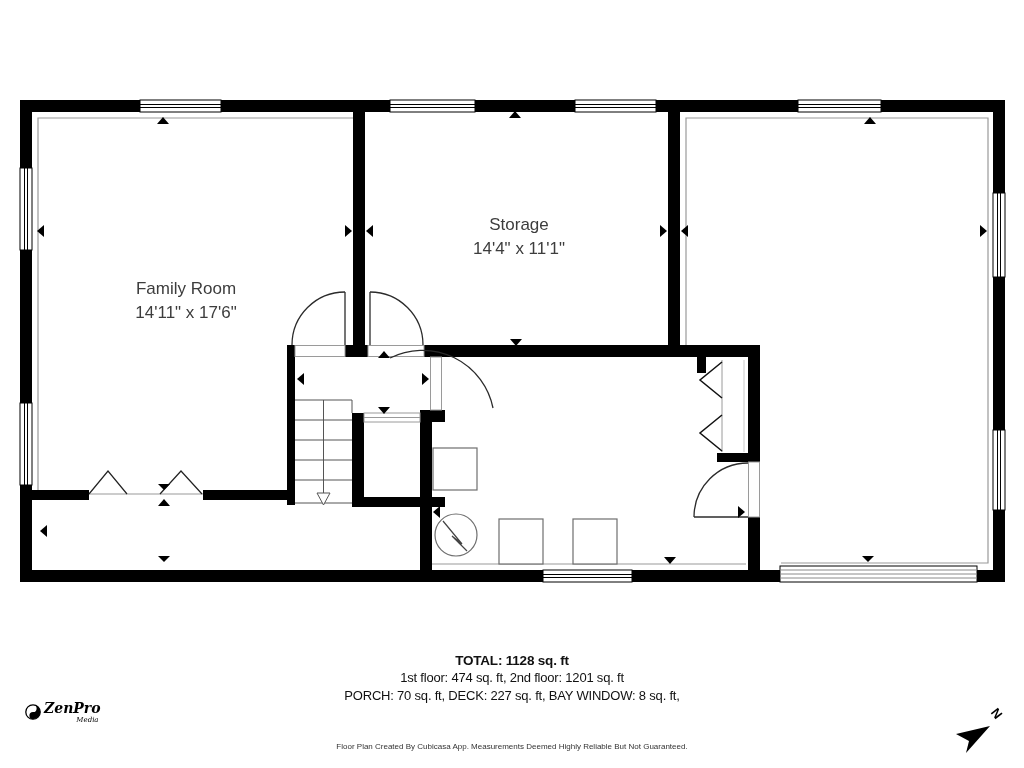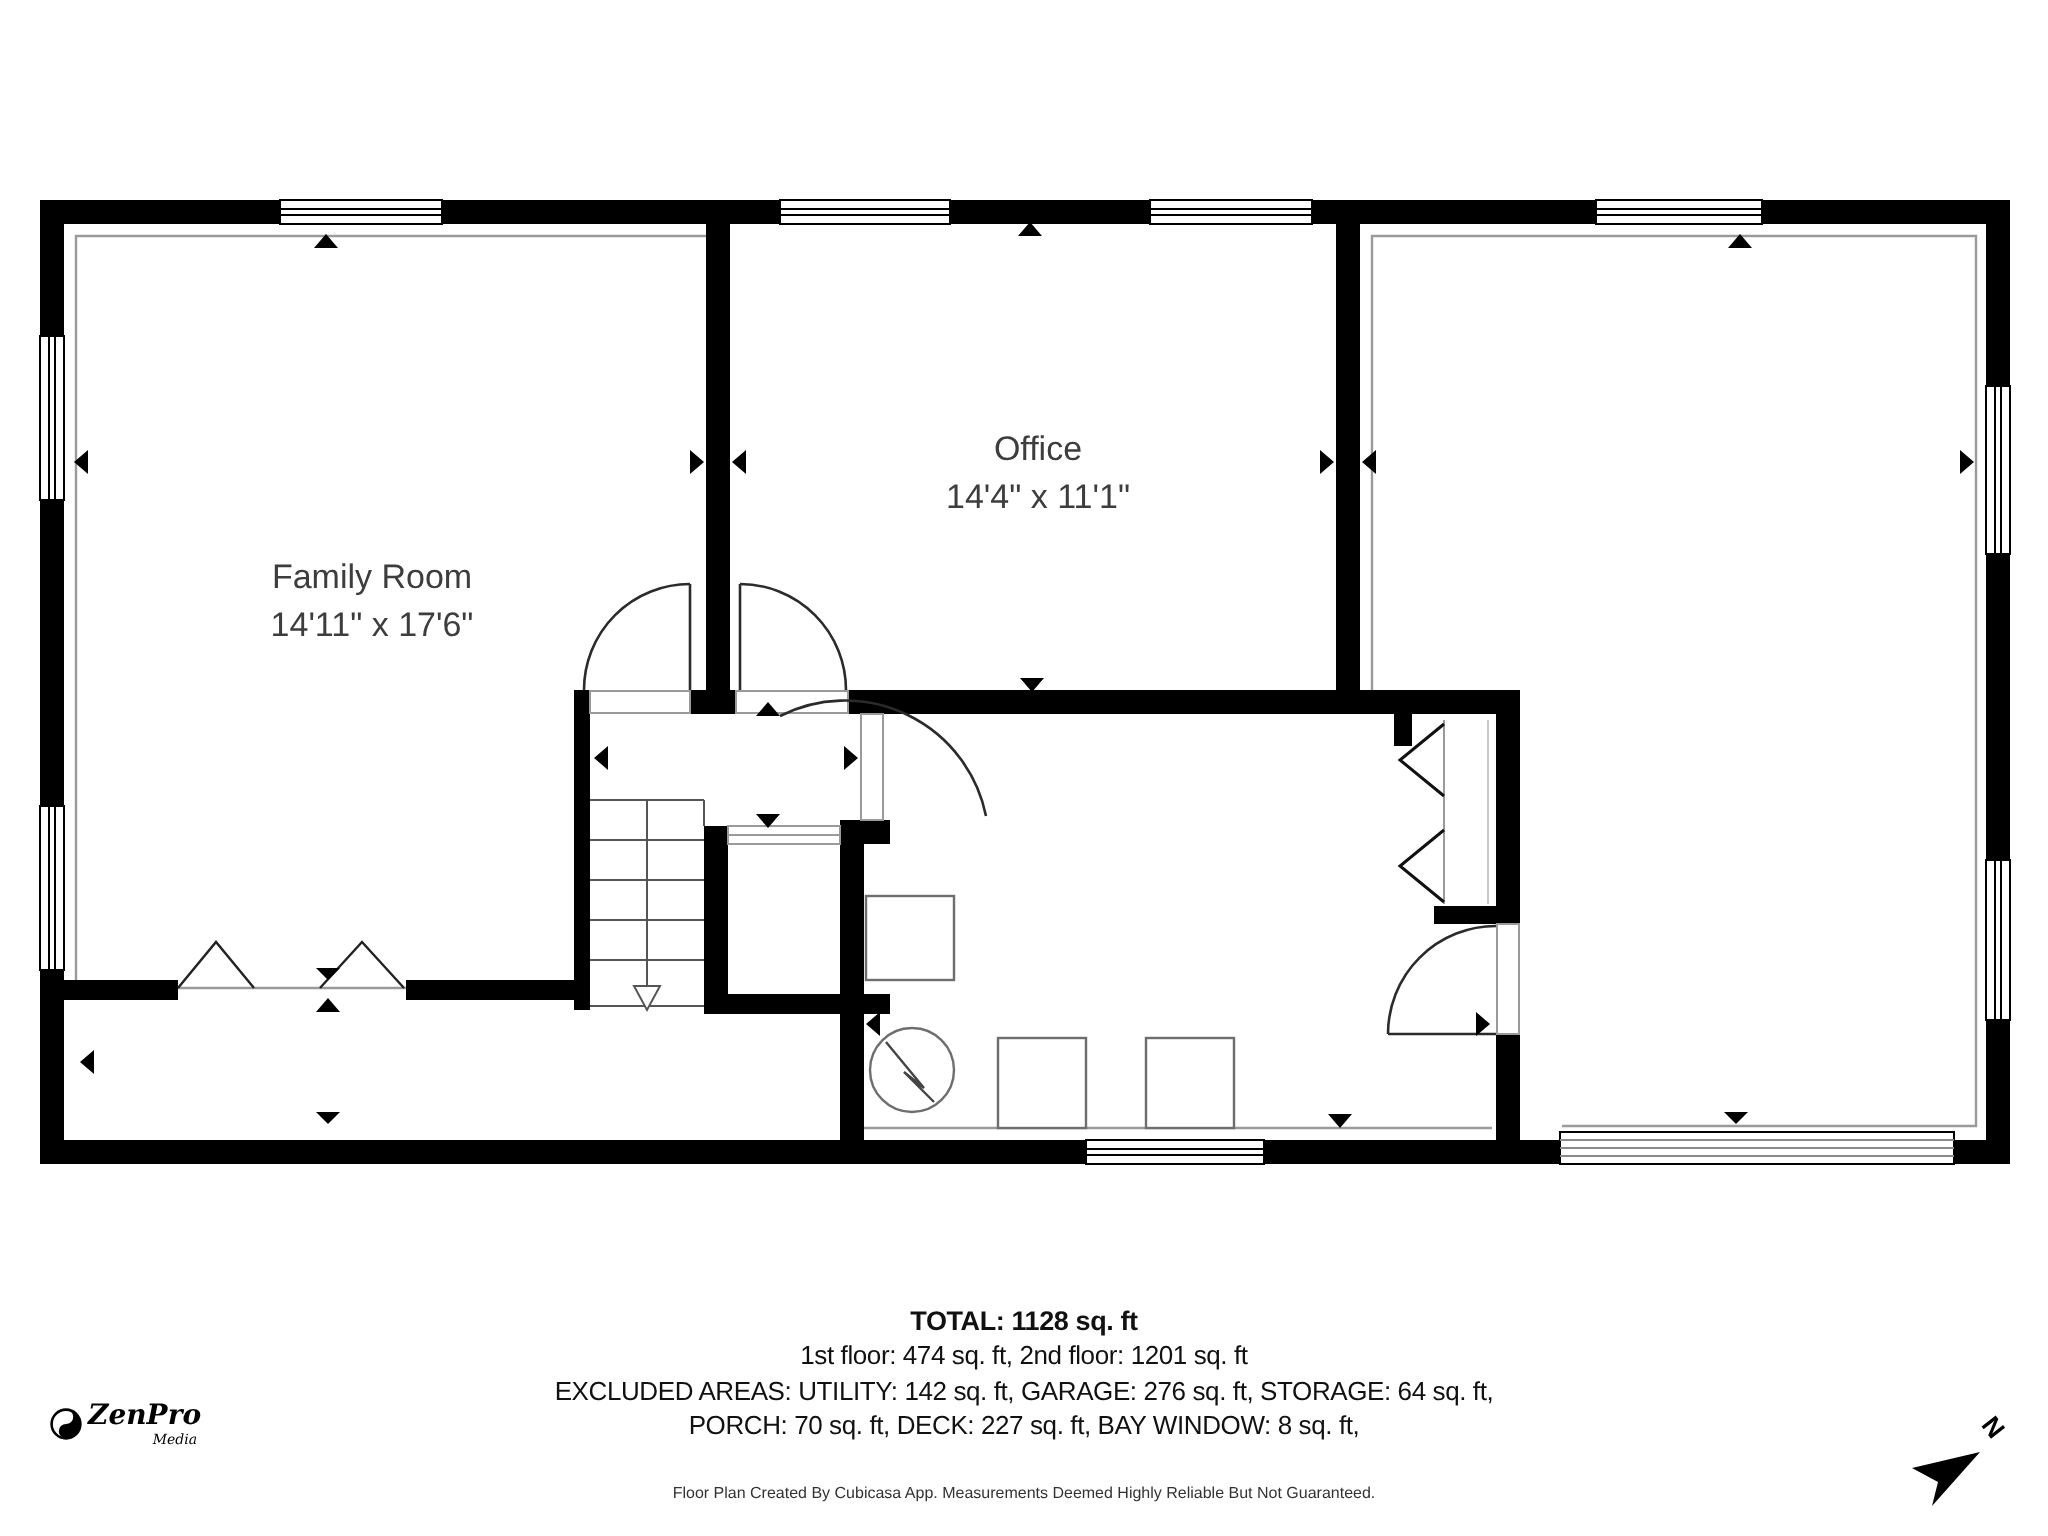--- a/index.html
+++ b/index.html
@@ -213,28 +213,27 @@
   <g>
     <polygon points="990,726 956,734 969,741 966,753" fill="#000"></polygon>
   </g>
 </svg>
 
 <div class="room-label" style="left:186px;top:301px">
   <div class="room-name">Family Room</div>
   <div class="room-dims">14'11" x 17'6"</div>
 </div>
 <div class="room-label" style="left:519px;top:237px">
-  <div class="room-name">Office</div>
+  <div class="room-name">Storage</div>
   <div class="room-dims">14'4" x 11'1"</div>
 </div>
 
 <div id="summary">
   <div class="sum-total">TOTAL: 1128 sq. ft</div>
   <div>1st floor: 474 sq. ft, 2nd floor: 1201 sq. ft</div>
-  <div>EXCLUDED AREAS: UTILITY: 142 sq. ft, GARAGE: 276 sq. ft, STORAGE: 64 sq. ft,</div>
   <div>PORCH: 70 sq. ft, DECK: 227 sq. ft, BAY WINDOW: 8 sq. ft,</div>
 </div>
 <div id="disclaimer">Floor Plan Created By Cubicasa App. Measurements Deemed Highly Reliable But Not Guaranteed.</div>
 
 <div id="logo">
   <svg class="yy" viewBox="0 0 20 20">
     <circle cx="10" cy="10" r="9" fill="#fff" stroke="#000" stroke-width="1.6"></circle>
     <path d="M10,1 a9,9 0 0 1 0,18 a4.5,4.5 0 0 1 0,-9 a4.5,4.5 0 0 0 0,-9 z" fill="#000"></path>
     <circle cx="10" cy="5.5" r="1.4" fill="#fff"></circle>
     <circle cx="10" cy="14.5" r="1.4" fill="#000"></circle>

